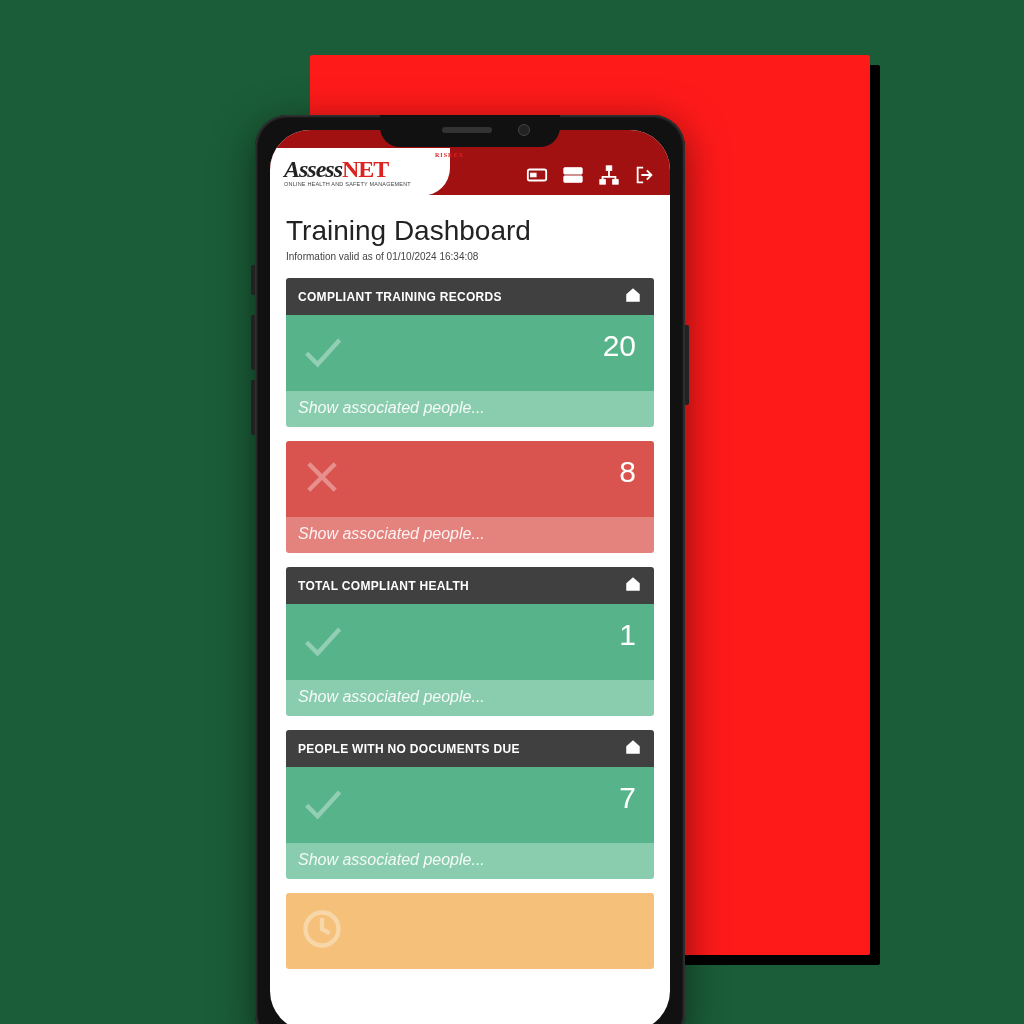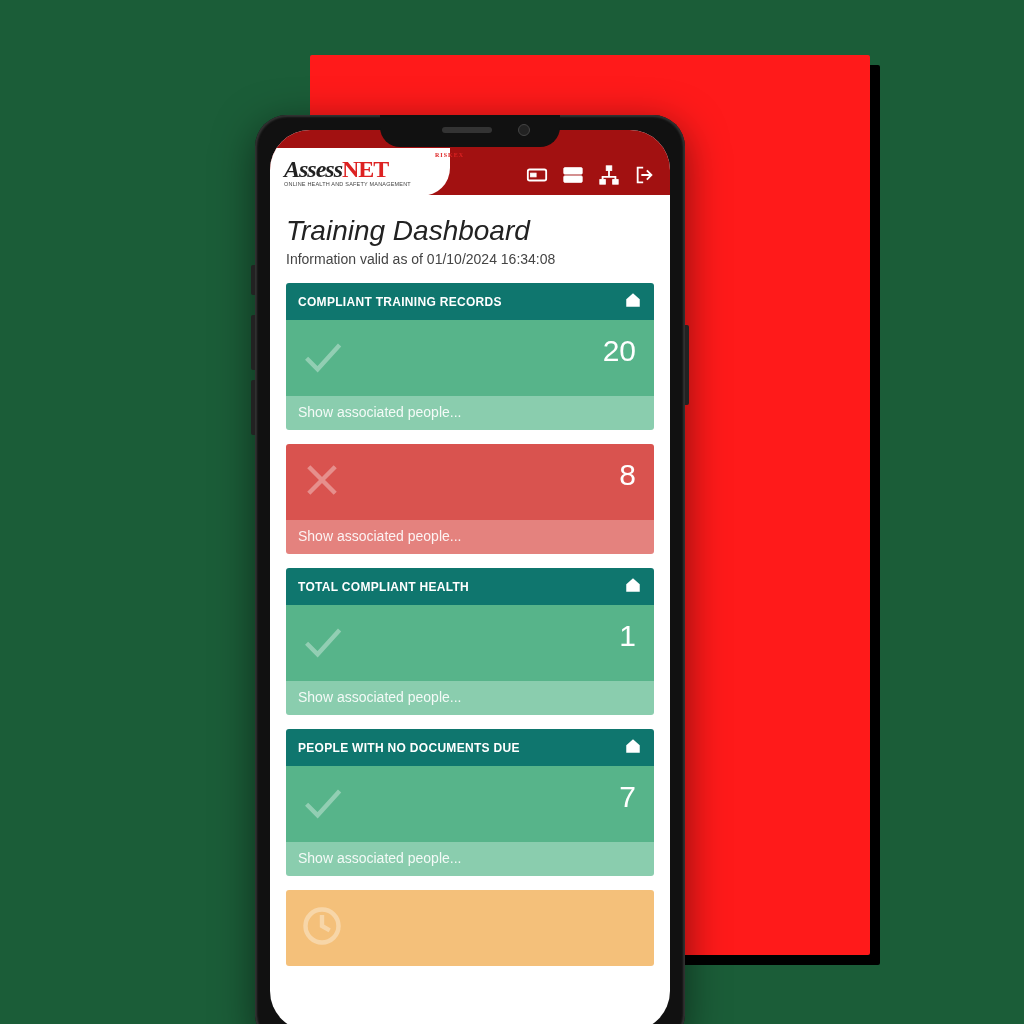--- a/index.html
+++ b/index.html
@@ -116,24 +116,23 @@
 
   
   .content {
     padding: 14px 16px 0 16px;
   }
   .page-title {
     font-size: 28px;
     font-weight: 400;
     color: #222;
     margin-top: 6px;
-    font-style: italic;
   }
   .page-sub {
-    font-size: 14px;
+    font-size: 10px;
     color: #444;
     margin: 4px 0 16px 0;
   }
 
   .card {
     border-radius: 3px;
     margin-bottom: 14px;
     overflow: hidden;
     color: #fff;
   }
@@ -150,26 +149,27 @@
     padding: 14px 18px 14px 14px;
   }
   .card-body .big-icon { opacity: 0.35; }
   .card-body .big-icon svg { width: 44px; height: 44px; stroke: #fff; fill: none; stroke-width: 4; }
   .card-value {
     font-size: 30px;
     font-weight: 400;
   }
   .card-footer {
     padding: 8px 12px 10px 12px;
-    font-size: 14px;
+    font-size: 16px;
     color: rgba(255,255,255,0.9);
-  }
-
-  
-  .green .card-header { background: #0f766e; }
+    font-style: italic;
+  }
+
+  
+  .green .card-header { background: #404040; }
   .green .card-body   { background: #57b48a; }
   .green .card-footer { background: #8acdae; }
 
   .red .card-header { background: #c9302c; }
   .red .card-body   { background: #d9534f; }
   .red .card-footer { background: #e4827e; }
 
   .orange .card-header { background: #f0ad4e; }
   .orange .card-body   { background: #f4c07a; }
 

